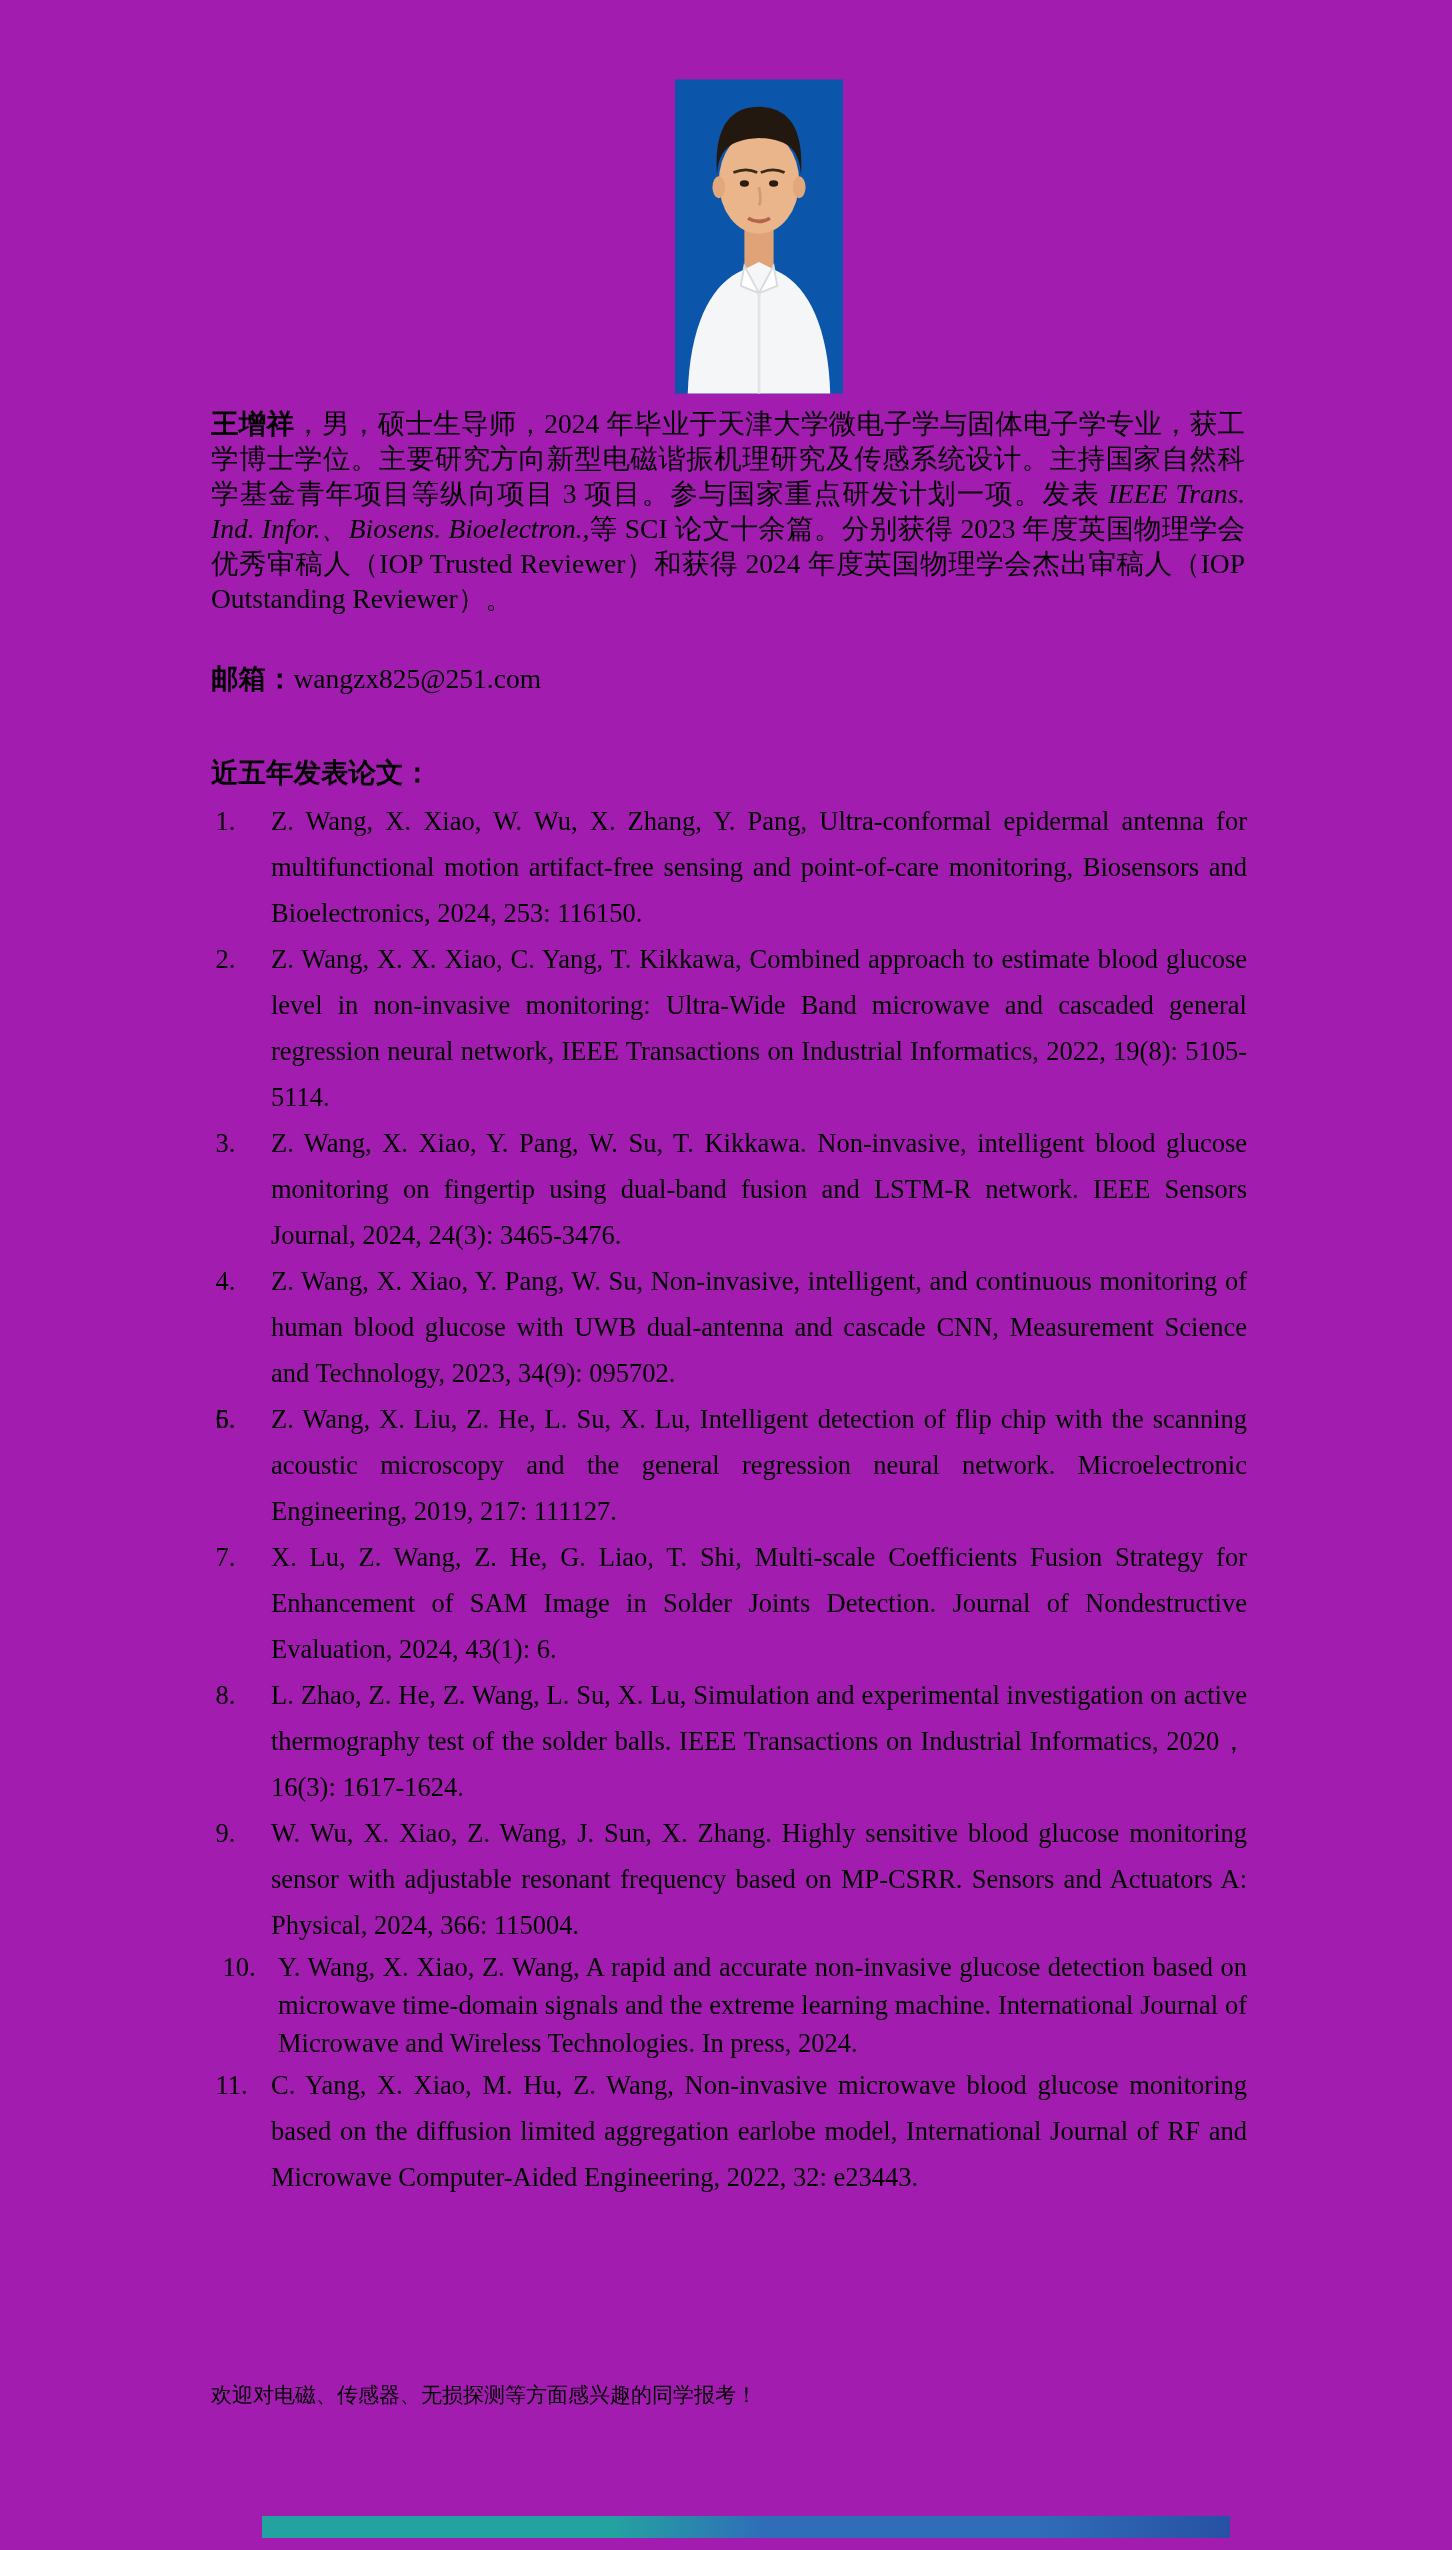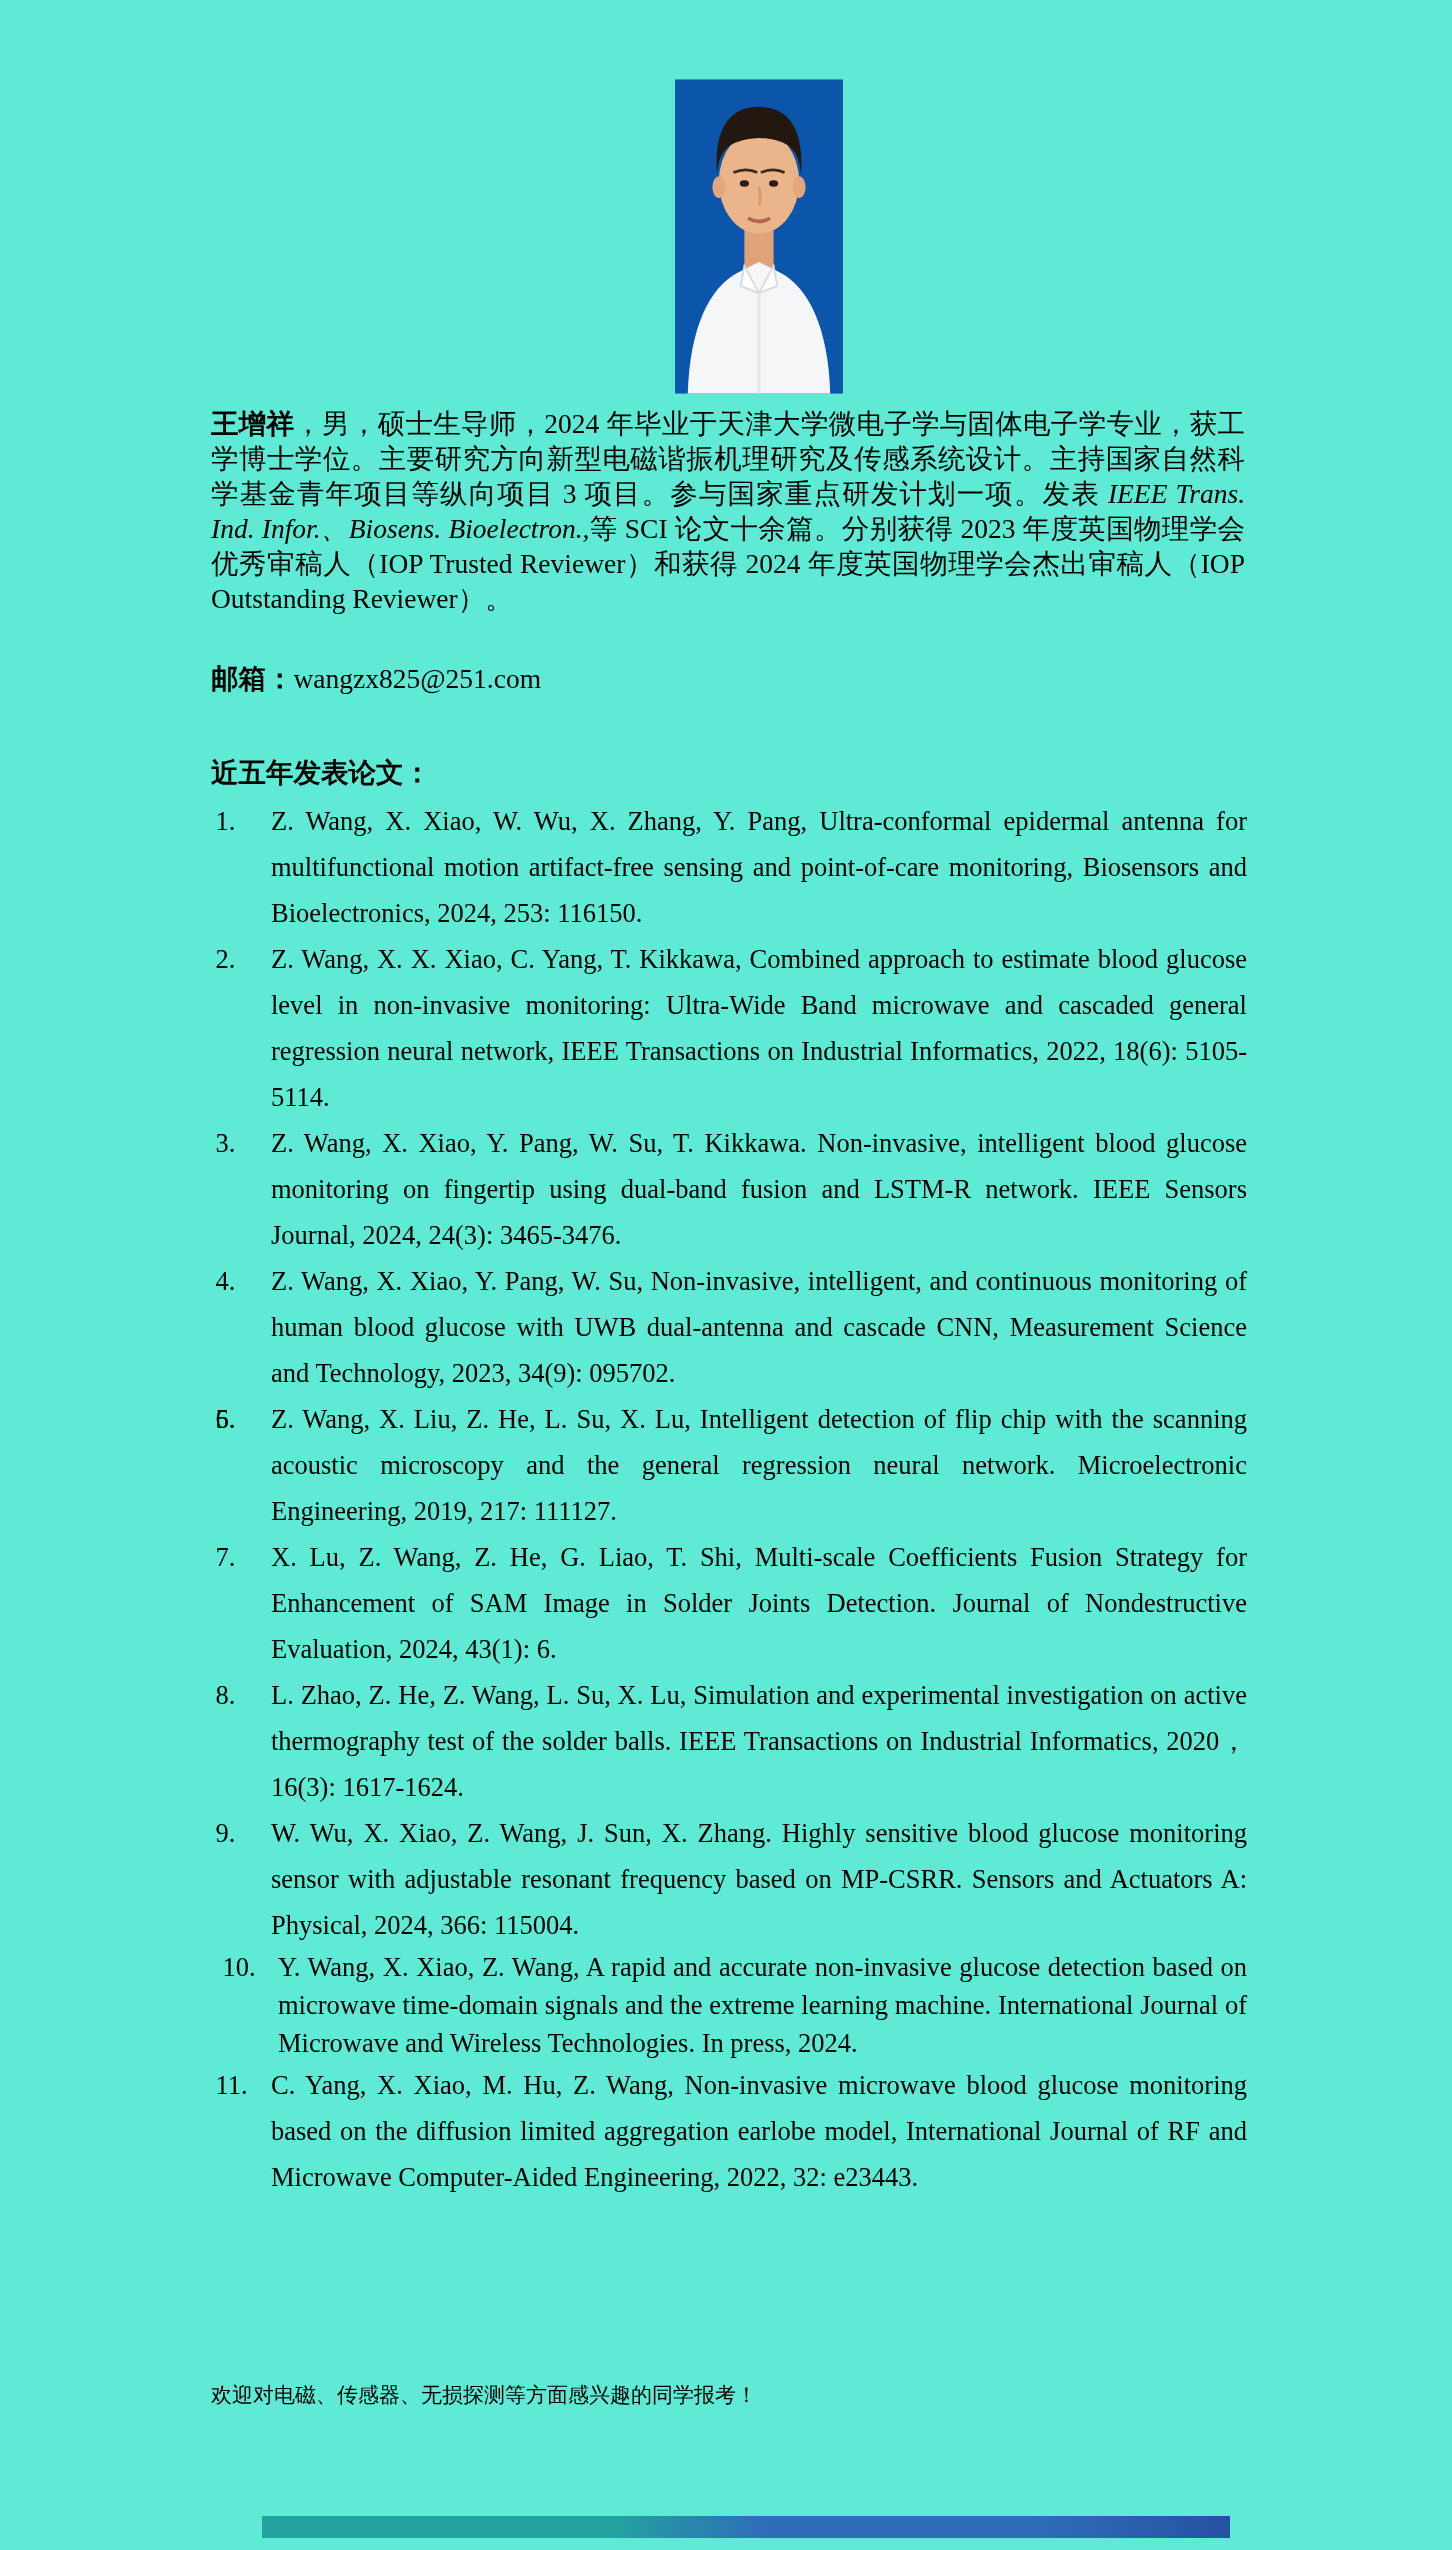--- a/index.html
+++ b/index.html
@@ -1,21 +1,21 @@
 <!DOCTYPE html>
 <html style="font-size:14.6px"><head>
 <meta charset="utf-8">
 <style>
   html, body { margin: 0; padding: 0; background: #ffffff; }
   .page {
     position: relative;
     width: 1453px;
     height: 2550px;
     margin: 0 auto;
-    background: #5eead4;
+    background: #a21caf;
     color: #000000;
     font-family: "Liberation Serif", "DejaVu Serif", serif;
     overflow: hidden;
   }
   .photo {
     position: absolute;
     left: 675px;
     top: 79px;
     width: 168px;
     height: 315px;
@@ -126,21 +126,21 @@
   </div>
 
   <p class="bio"><span class="name">王增祥</span><span>，男，硕士生导师，2024 年毕业于天津大学微电子学与固体电子学专业，获工学博士学位。主要研究方向新型电磁谐振机理研究及传感系统设计。主持国家自然科学基金青年项目等纵向项目 3 项目。参与国家重点研发计划一项。发表 </span><em>IEEE Trans. Ind. Infor.、Biosens. Bioelectron.,</em><span>等 SCI 论文十余篇。分别获得 2023 年度英国物理学会优秀审稿人（IOP Trusted Reviewer）和获得 2024 年度英国物理学会杰出审稿人（IOP Outstanding Reviewer）。</span></p>
 
   <p class="email-line"><span class="lbl">邮箱：</span><span>wangzx825@251.com</span></p>
 
   <h3 class="pub-heading">近五年发表论文：</h3>
 
   <ol class="pub-list">
     <li><span class="num">1.</span><span>Z. Wang, X. Xiao, W. Wu, X. Zhang, Y. Pang, Ultra-conformal epidermal antenna for multifunctional motion artifact-free sensing and point-of-care monitoring, Biosensors and Bioelectronics, 2024, 253: 116150.</span></li>
-    <li><span class="num">2.</span><span>Z. Wang, X. X. Xiao, C. Yang, T. Kikkawa, Combined approach to estimate blood glucose level in non-invasive monitoring: Ultra-Wide Band microwave and cascaded general regression neural network, IEEE Transactions on Industrial Informatics, 2022, 18(6): 5105-5114.</span></li>
+    <li><span class="num">2.</span><span>Z. Wang, X. X. Xiao, C. Yang, T. Kikkawa, Combined approach to estimate blood glucose level in non-invasive monitoring: Ultra-Wide Band microwave and cascaded general regression neural network, IEEE Transactions on Industrial Informatics, 2022, 19(8): 5105-5114.</span></li>
     <li><span class="num">3.</span><span>Z. Wang, X. Xiao, Y. Pang, W. Su, T. Kikkawa. Non-invasive, intelligent blood glucose monitoring on fingertip using dual-band fusion and LSTM-R network. IEEE Sensors Journal, 2024, 24(3): 3465-3476.</span></li>
     <li><span class="num">4.</span><span>Z. Wang, X. Xiao, Y. Pang, W. Su, Non-invasive, intelligent, and continuous monitoring of human blood glucose with UWB dual-antenna and cascade CNN, Measurement Science and Technology, 2023, 34(9): 095702.</span></li>
     <li><span class="num">5.</span></li>
     <li><span class="num">6.</span><span>Z. Wang, X. Liu, Z. He, L. Su, X. Lu, Intelligent detection of flip chip with the scanning acoustic microscopy and the general regression neural network. Microelectronic Engineering, 2019, 217: 111127.</span></li>
     <li><span class="num">7.</span><span>X. Lu, Z. Wang, Z. He, G. Liao, T. Shi, Multi-scale Coefficients Fusion Strategy for Enhancement of SAM Image in Solder Joints Detection. Journal of Nondestructive Evaluation, 2024, 43(1): 6.</span></li>
     <li><span class="num">8.</span><span>L. Zhao, Z. He, Z. Wang, L. Su, X. Lu, Simulation and experimental investigation on active thermography test of the solder balls. IEEE Transactions on Industrial Informatics, 2020，16(3): 1617-1624.</span></li>
     <li><span class="num">9.</span><span>W. Wu, X. Xiao, Z. Wang, J. Sun, X. Zhang. Highly sensitive blood glucose monitoring sensor with adjustable resonant frequency based on MP-CSRR. Sensors and Actuators A: Physical, 2024, 366: 115004.</span></li>
     <li class="tight"><span class="num">10.</span><span>Y. Wang, X. Xiao, Z. Wang, A rapid and accurate non-invasive glucose detection based on microwave time-domain signals and the extreme learning machine. International Journal of Microwave and Wireless Technologies. In press, 2024.</span></li>
     <li><span class="num">11.</span><span>C. Yang, X. Xiao, M. Hu, Z. Wang, Non-invasive microwave blood glucose monitoring based on the diffusion limited aggregation earlobe model, International Journal of RF and Microwave Computer-Aided Engineering, 2022, 32: e23443.</span></li>
   </ol>

